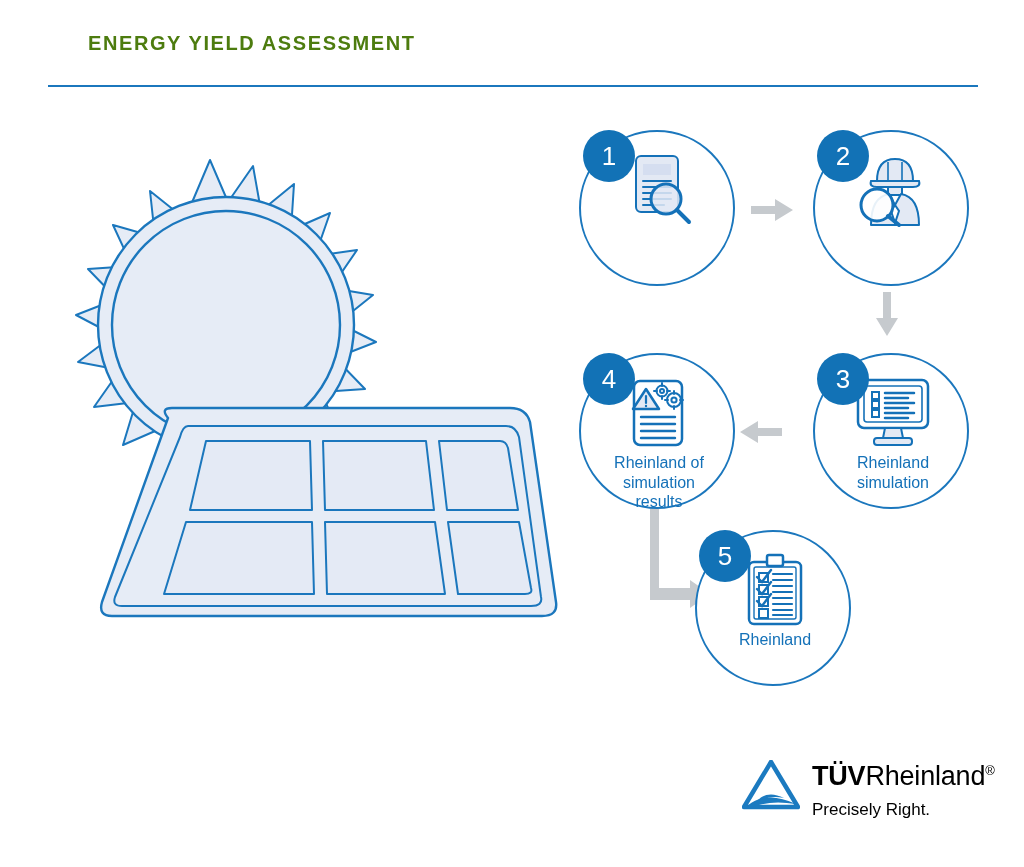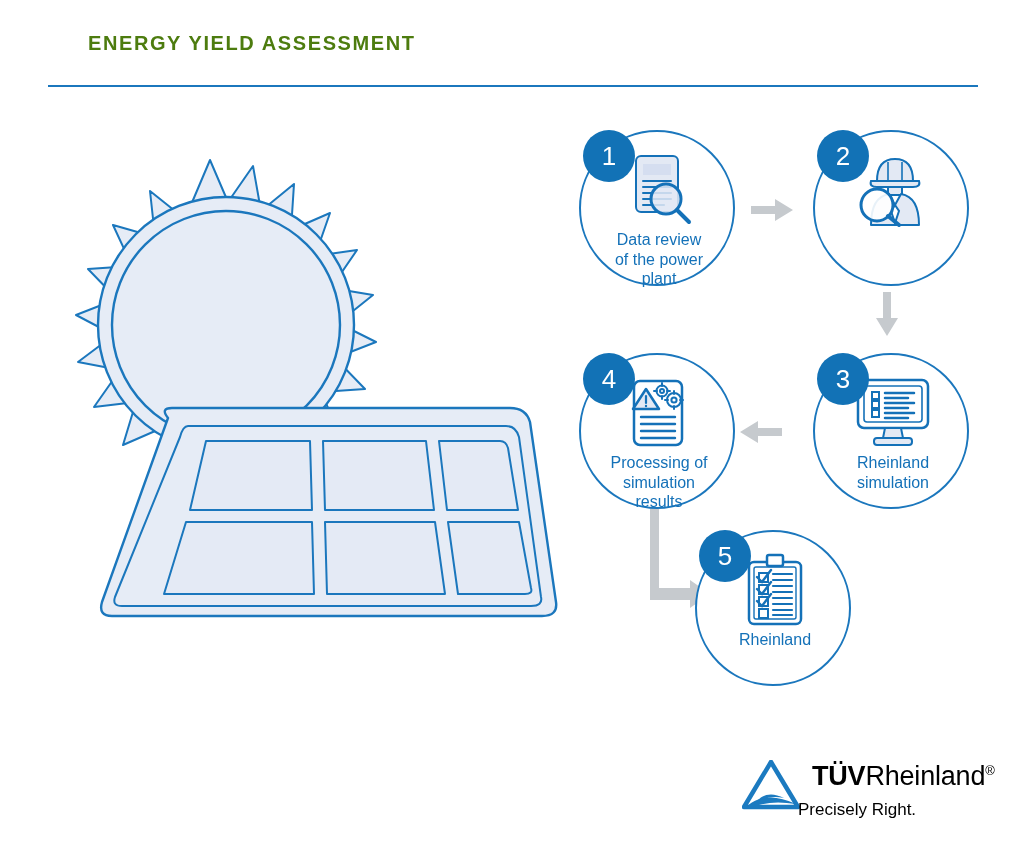--- a/index.html
+++ b/index.html
@@ -151,21 +151,21 @@
   }
   .logo-wordmark .wm-bold { font-weight: bold; }
   .logo-wordmark .wm-reg  { font-weight: normal; }
   .logo-wordmark .wm-reg-mark {
     font-size: 13px;
     vertical-align: super;
     font-weight: normal;
   }
   .logo-tagline {
     position: absolute;
-    left: 56px;
+    left: 70px;
     top: 42px;
     font-size: 17px;
     color: #000000;
     white-space: nowrap;
   }
 </style>
 </head>
 <body>
 
 <div id="page">
@@ -243,25 +243,20 @@
             <line x1="19" y1="33" x2="47" y2="33"></line>
             <line x1="19" y1="39" x2="47" y2="39"></line>
             <line x1="19" y1="45" x2="47" y2="45"></line>
             <line x1="19" y1="51" x2="40" y2="51"></line>
           </g>
           <circle cx="42" cy="45" r="15" fill="#e3e9f4" fill-opacity="0.85" stroke="#1471b8" stroke-width="3"></circle>
           <line x1="53" y1="56" x2="65" y2="68" stroke="#1471b8" stroke-width="4" stroke-linecap="round"></line>
         </svg>
       </div>
       <div class="step-badge">1</div>
-      <div class="step-label">
-        <div>Data review</div>
-        <div>of the power</div>
-        <div>plant</div>
-      </div>
     </div>
 
     <div class="step step-2">
       <div class="step-ring"></div>
       <div class="step-icon">
         <svg width="76" height="74" viewBox="0 0 76 74" xmlns="http://www.w3.org/2000/svg">
 
           <path d="M22 28 Q22 6 40 6 Q58 6 58 28 Z" fill="#e3e9f4" stroke="#1471b8" stroke-width="2"></path>
           <path d="M16 28 H64 Q66 34 58 34 H22 Q14 34 16 28 Z" fill="#e3e9f4" stroke="#1471b8" stroke-width="2"></path>
           <g stroke="#1471b8" stroke-width="1.6">
@@ -342,21 +337,21 @@
           <g stroke="#1471b8" stroke-width="2.4" stroke-linecap="round">
             <line x1="15" y1="42" x2="49" y2="42"></line>
             <line x1="15" y1="49" x2="49" y2="49"></line>
             <line x1="15" y1="56" x2="49" y2="56"></line>
             <line x1="15" y1="63" x2="49" y2="63"></line>
           </g>
         </svg>
       </div>
       <div class="step-badge">4</div>
       <div class="step-label">
-        <div>Processing of</div>
+        <div>Rheinland of</div>
         <div>simulation</div>
         <div>results</div>
       </div>
     </div>
 
     <div class="step step-5">
       <div class="step-ring"></div>
       <div class="step-icon">
         <svg width="64" height="76" viewBox="0 0 64 76" xmlns="http://www.w3.org/2000/svg">
           <rect x="6" y="10" width="52" height="62" rx="5" fill="#ffffff" stroke="#1471b8" stroke-width="2.5"></rect>

